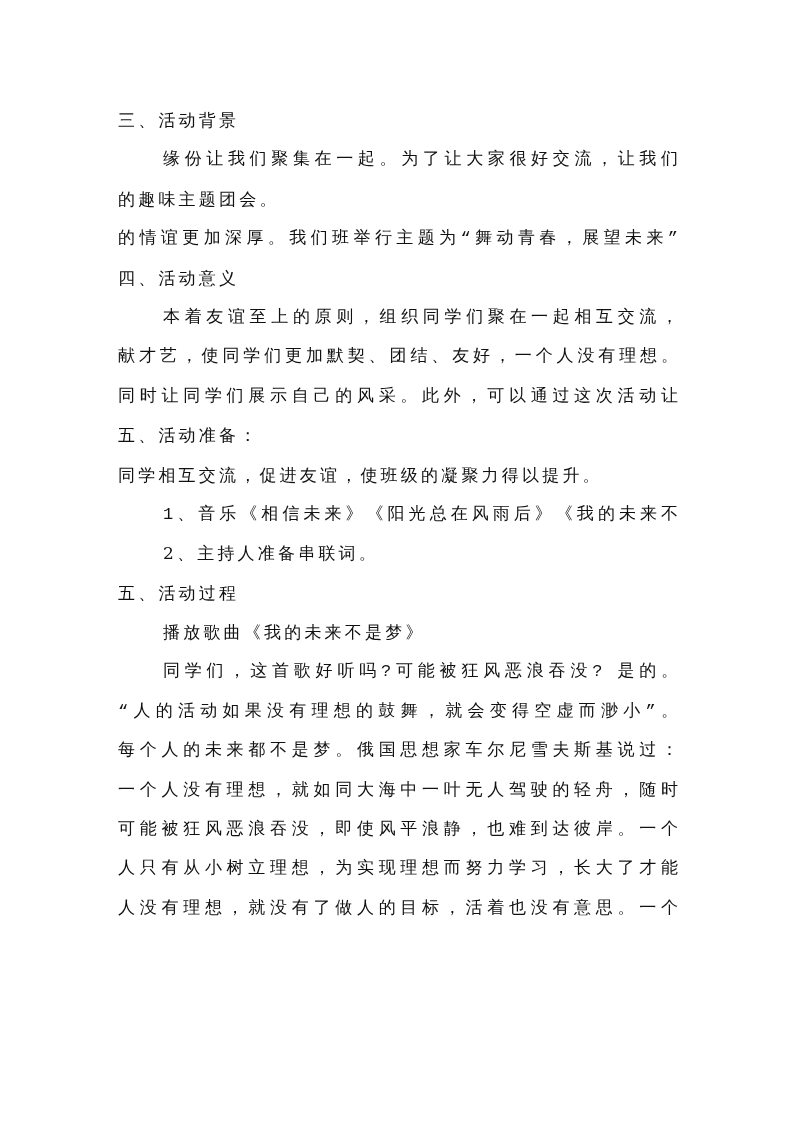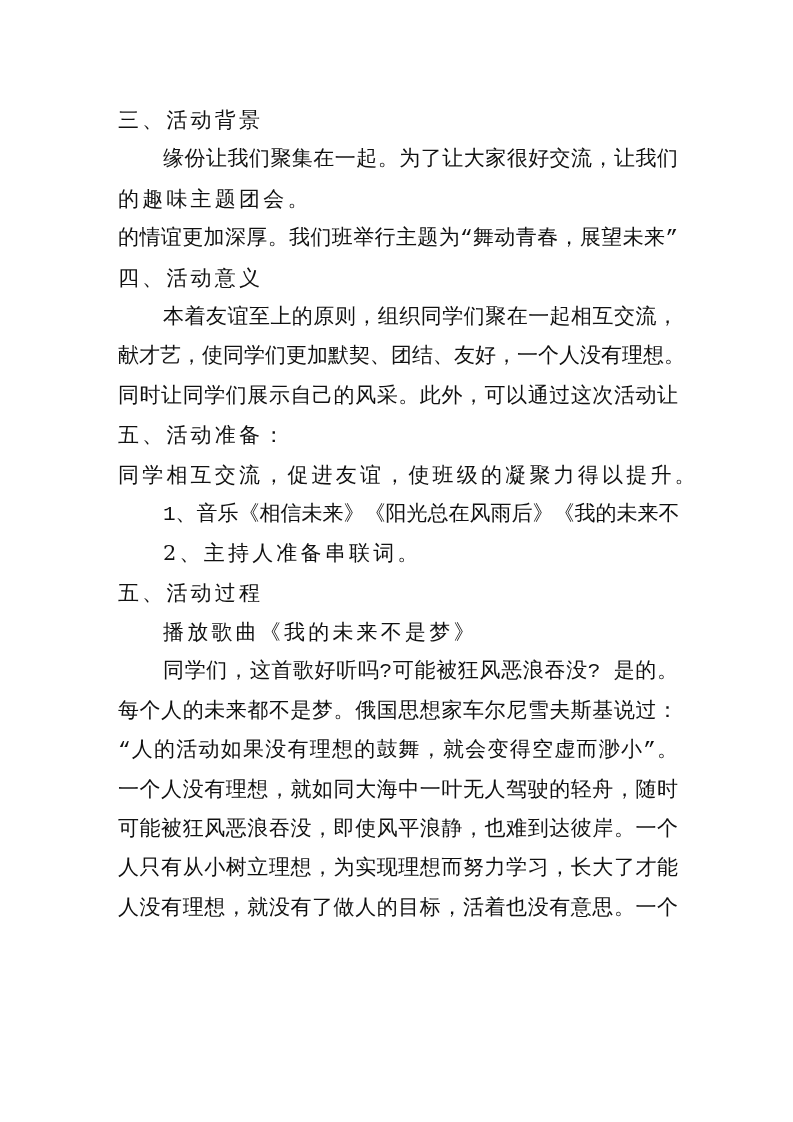--- a/index.html
+++ b/index.html
@@ -17,21 +17,21 @@
     }
     .page {
       position: absolute;
       left: 118px;
       top: 101px;
       width: 560px;
     }
     .line {
       height: 39.4px;
       line-height: 39.4px;
-      font-size: 21px;
+      font-size: 17px;
       white-space: nowrap;
       letter-spacing: 3.2px;
     }
     .indent {
       padding-left: 45px;
     }
     .justify {
       text-align: justify;
       text-align-last: justify;
       letter-spacing: 0;
@@ -54,20 +54,20 @@
   <div class="line justify">同时让同学们展示自己的风采。此外，可以通过这次活动让</div>
   <div class="line">五、活动准备：</div>
 
   <div class="line">同学相互交流，促进友谊，使班级的凝聚力得以提升。</div>
   <div class="line indent justify">1、音乐《相信未来》《阳光总在风雨后》《我的未来不</div>
   <div class="line indent">2、主持人准备串联词。</div>
 
   <div class="line">五、活动过程</div>
   <div class="line indent">播放歌曲《我的未来不是梦》</div>
   <div class="line indent justify">同学们，这首歌好听吗?可能被狂风恶浪吞没? 是的。</div>
+  <div class="line justify">“人的活动如果没有理想的鼓舞，就会变得空虚而渺小”。</div>
   <div class="line justify">每个人的未来都不是梦。俄国思想家车尔尼雪夫斯基说过：</div>
-  <div class="line justify">“人的活动如果没有理想的鼓舞，就会变得空虚而渺小”。</div>
   <div class="line justify">一个人没有理想，就如同大海中一叶无人驾驶的轻舟，随时</div>
   <div class="line justify">可能被狂风恶浪吞没，即使风平浪静，也难到达彼岸。一个</div>
   <div class="line justify">人只有从小树立理想，为实现理想而努力学习，长大了才能</div>
   <div class="line justify">人没有理想，就没有了做人的目标，活着也没有意思。一个</div>
 
 </div>
 
 </body></html>

